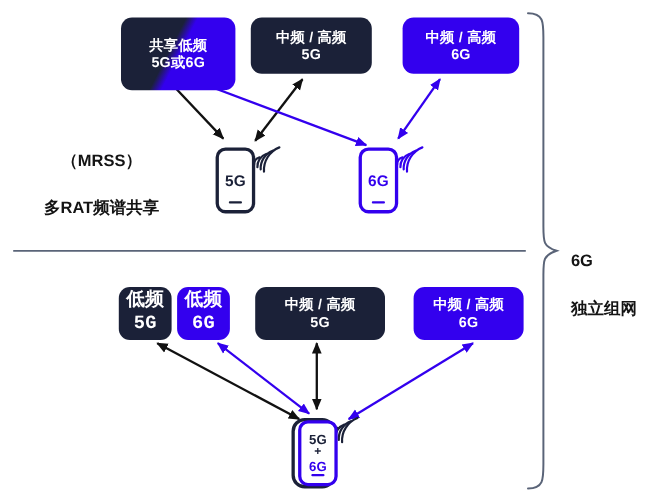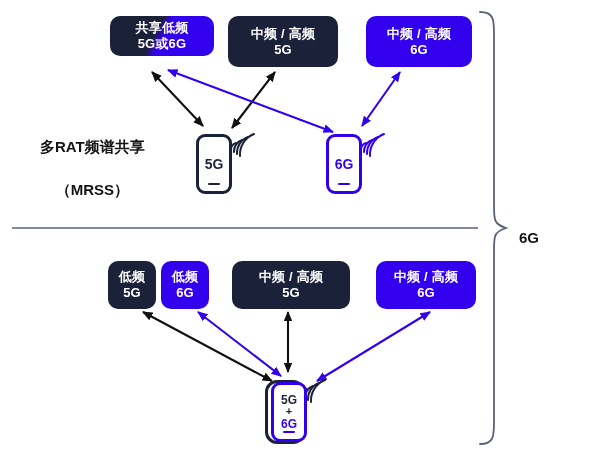--- a/index.html
+++ b/index.html
@@ -46,21 +46,21 @@
   .band-box .l1 {
     font-size: 13px;
     font-weight: bold;
     letter-spacing: .2px;
   }
   .band-box .l2 {
     font-size: 13px;
     font-weight: bold;
     letter-spacing: .2px;
   }
-  .band-box.small .l1, .band-box.small .l2 { font-size: 13px; }
+  .band-box.small .l1, .band-box.small .l2 { font-size: 17px; font-family: Liberation Mono, monospace; }
 
   .fill-dark { background: #1b2138; }
   .fill-blue { background: #3300ee; }
   .fill-split {
     background:
       linear-gradient(117deg, #1b2138 0%, #1b2138 43%, #3300ee 51%, #3300ee 100%);
   }
   .band-box .txt {
     position: relative;
     z-index: 2;
@@ -191,21 +191,21 @@
     <line x1="430" y1="312" x2="317" y2="381" stroke="#3300ee" stroke-width="2.1" marker-start="url(#ah-blue)" marker-end="url(#ah-blue)"></line>
 
     <g fill="none" stroke="#1b2138" stroke-width="2" stroke-linecap="round">
       <path d="M 302 396 a 7 7 0 0 1 5 -7"></path>
       <path d="M 305 398 a 12 12 0 0 1 8 -12"></path>
       <path d="M 308 400 a 17 17 0 0 1 11 -17"></path>
       <path d="M 311 402 a 22 22 0 0 1 14 -22"></path>
     </g>
   </svg>
 
-  <div class="band-box fill-split" id="box-shared-low" style="left:110px; top:16px; width:104px; height:40px;">
+  <div class="band-box fill-split" id="box-shared-low" style="left:110px; top:16px; width:104px; height:66px;">
     <span class="txt l1">共享低频</span>
     <span class="txt l2">5G或6G</span>
   </div>
 
   <div class="band-box fill-dark" id="box-midhigh-5g" style="left:228px; top:16px; width:110px; height:51px;">
     <span class="txt l1">中频 / 高频</span>
     <span class="txt l2">5G</span>
   </div>
 
   <div class="band-box fill-blue" id="box-midhigh-6g" style="left:366px; top:16px; width:106px; height:51px;">
@@ -217,22 +217,22 @@
     <span class="plabel">5G</span>
     <span class="home"></span>
   </div>
 
   <div class="phone phone-blue" id="phone-6g" style="left:326px; top:134px; width:36px; height:60px;">
     <span class="plabel">6G</span>
     <span class="home"></span>
   </div>
 
   <div class="side-label" id="label-mrss" style="left:40px; top:115px;">
+    <div style="text-align:center;">（MRSS）</div>
     <div>多RAT频谱共享</div>
-    <div style="text-align:center;">（MRSS）</div>
   </div>
 
   <div class="band-box fill-dark small" id="box-low-5g" style="left:108px; top:261px; width:48px; height:48px;">
     <span class="txt l1">低频</span>
     <span class="txt l2">5G</span>
   </div>
 
   <div class="band-box fill-blue small" id="box-low-6g" style="left:161px; top:261px; width:48px; height:48px;">
     <span class="txt l1">低频</span>
     <span class="txt l2">6G</span>
@@ -255,15 +255,16 @@
       <span class="t5g">5G</span>
       <span class="tplus">+</span>
       <span class="t6g">6G</span>
     </span>
     <span class="home"></span>
   </div>
 
 
   <div class="side-label" id="label-sa" style="left:519px; top:206px;">
     <div>6G</div>
+    <div>独立组网</div>
   </div>
 
 </div>
 
 </body></html>

